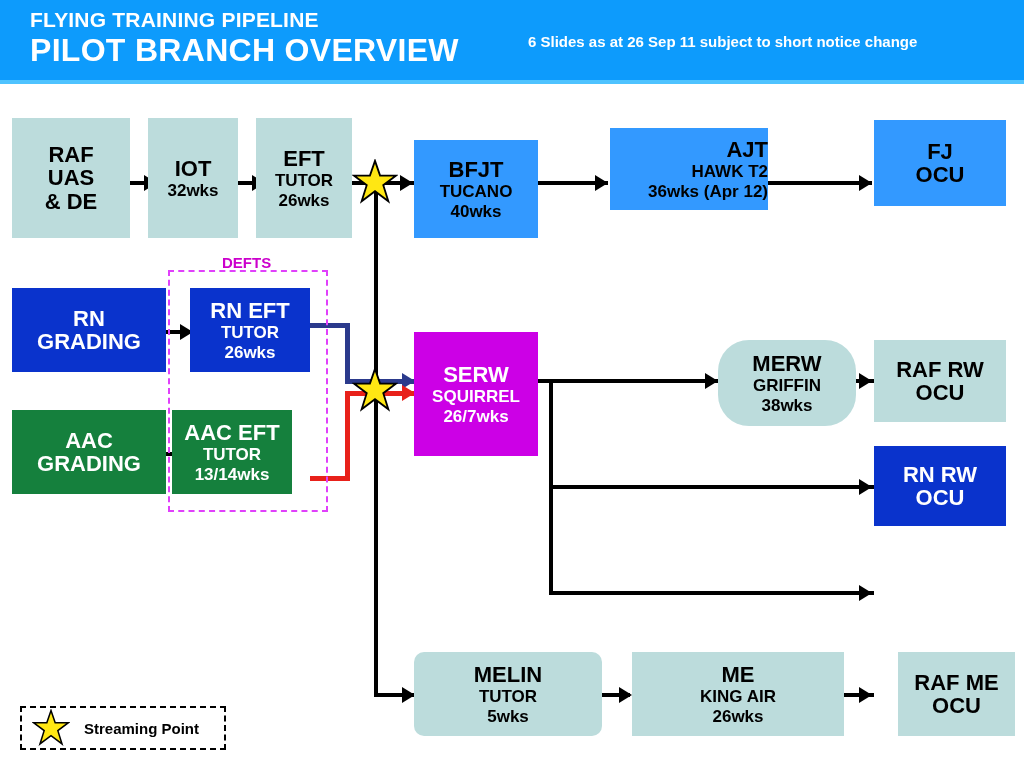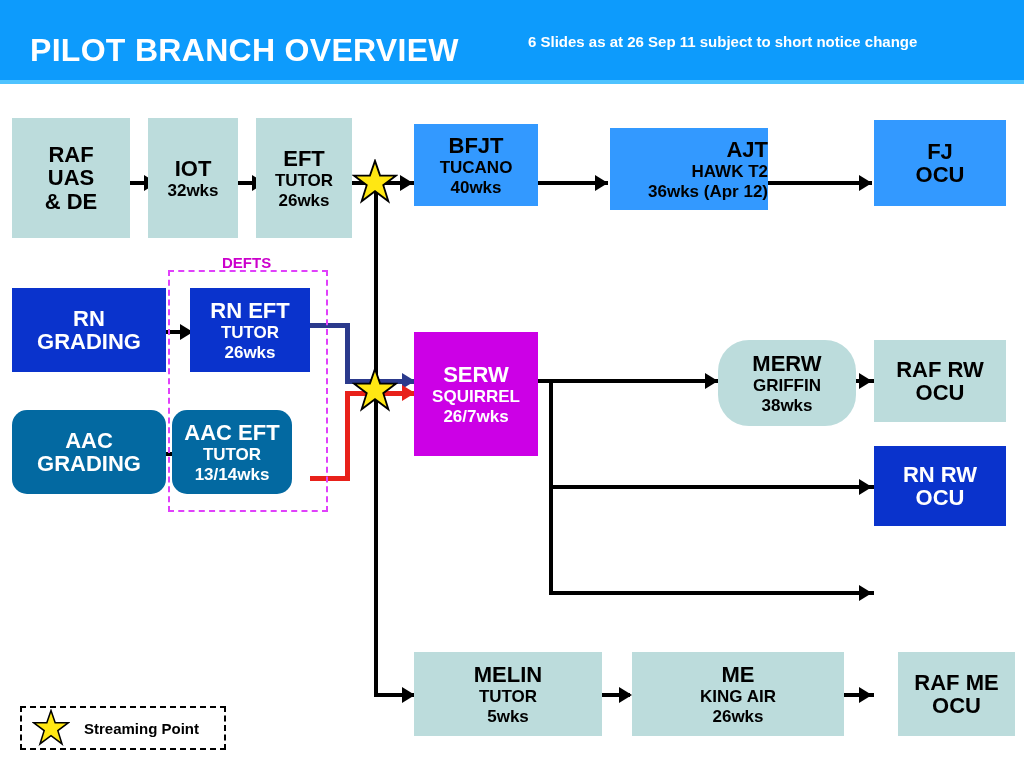--- a/index.html
+++ b/index.html
@@ -48,21 +48,21 @@
     line-height:1.05;
     overflow:visible;
   }
   .node .t1{font-weight:bold;font-size:22px;white-space:nowrap;}
   .node .t2{font-weight:bold;font-size:17px;white-space:nowrap;margin-top:2px;}
   .node .t3{font-weight:bold;font-size:17px;white-space:nowrap;margin-top:2px;}
 
   .fill-pale{background:#bcdcdc;color:#000000;}
   .fill-blue{background:#3399ff;color:#000000;}
   .fill-navy{background:#0a33cc;color:#ffffff;}
-  .fill-red{background:#0369a1;color:#ffffff;border-radius:15px;}
+  .fill-red{background:#15803d;color:#ffffff;}
   .fill-magenta{background:#cc00e6;color:#ffffff;}
 
   
   .hline{position:absolute;background:#000000;height:4px;}
   .vline{position:absolute;background:#000000;width:4px;}
   .hline-navy{position:absolute;background:#2b3a8c;height:5px;}
   .vline-navy{position:absolute;background:#2b3a8c;width:5px;}
   .hline-red{position:absolute;background:#e8211a;height:5px;}
   .vline-red{position:absolute;background:#e8211a;width:5px;}
 
@@ -102,20 +102,21 @@
 
   
   .star{position:absolute;}
 </style>
 </head>
 <body>
 
 <div id="stage">
 
   <div class="header">
+    <div class="hdr-line1">FLYING TRAINING PIPELINE</div>
     <div class="hdr-line2">PILOT BRANCH OVERVIEW</div>
     <div class="hdr-note">6 Slides as at 26 Sep 11 subject to short notice change</div>
     <div class="header-underline"></div>
   </div>
 
   <div class="hline" style="left:130px;top:181px;width:18px;"></div>
   <div class="arrowhead" style="left:144px;top:175px;"></div>
 
   <div class="hline" style="left:238px;top:181px;width:18px;"></div>
   <div class="arrowhead" style="left:252px;top:175px;"></div>
@@ -179,21 +180,21 @@
     <span class="t1">IOT</span>
     <span class="t2">32wks</span>
   </div>
 
   <div class="node fill-pale" style="left:256px;top:118px;width:96px;height:120px;">
     <span class="t1">EFT</span>
     <span class="t2">TUTOR</span>
     <span class="t3">26wks</span>
   </div>
 
-  <div class="node fill-blue" style="left:414px;top:124px;width:124px;height:82px;">
+  <div class="node fill-blue" style="left:414px;top:140px;width:124px;height:98px;">
     <span class="t1">BFJT</span>
     <span class="t2">TUCANO</span>
     <span class="t3">40wks</span>
   </div>
 
   <div class="node fill-blue" style="left:610px;top:128px;width:158px;height:82px;align-items:flex-end;">
     <span class="t1">AJT</span>
     <span class="t2">HAWK T2</span>
     <span class="t3">36wks (Apr 12)</span>
   </div>
@@ -241,21 +242,21 @@
     <span class="t1">RAF RW</span>
     <span class="t1">OCU</span>
   </div>
 
   <div class="node fill-navy" style="left:874px;top:446px;width:132px;height:80px;">
     <span class="t1">RN RW</span>
     <span class="t1">OCU</span>
   </div>
 
 
-  <div class="node fill-pale" style="left:414px;top:652px;width:188px;height:84px;">
+  <div class="node fill-pale" style="left:414px;top:652px;width:188px;height:84px;border-radius:10px;">
     <span class="t1">MELIN</span>
     <span class="t2">TUTOR</span>
     <span class="t3">5wks</span>
   </div>
 
   <div class="node fill-pale" style="left:632px;top:652px;width:212px;height:84px;">
     <span class="t1">ME</span>
     <span class="t2">KING AIR</span>
     <span class="t3">26wks</span>
   </div>

